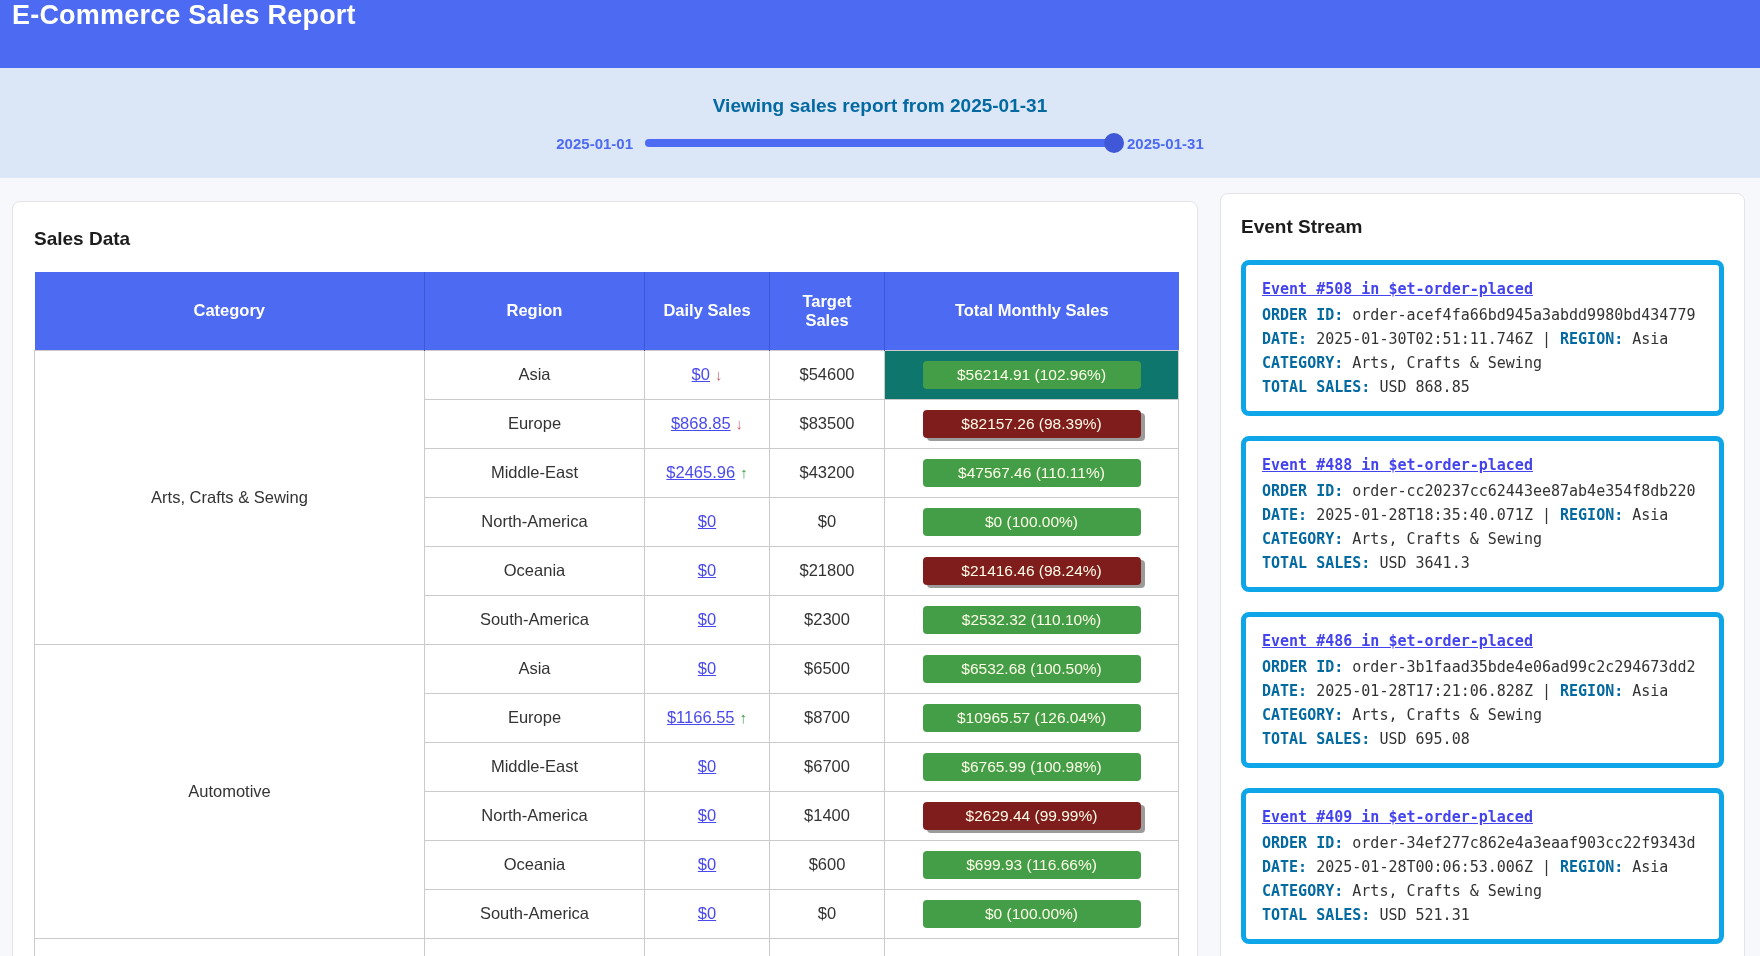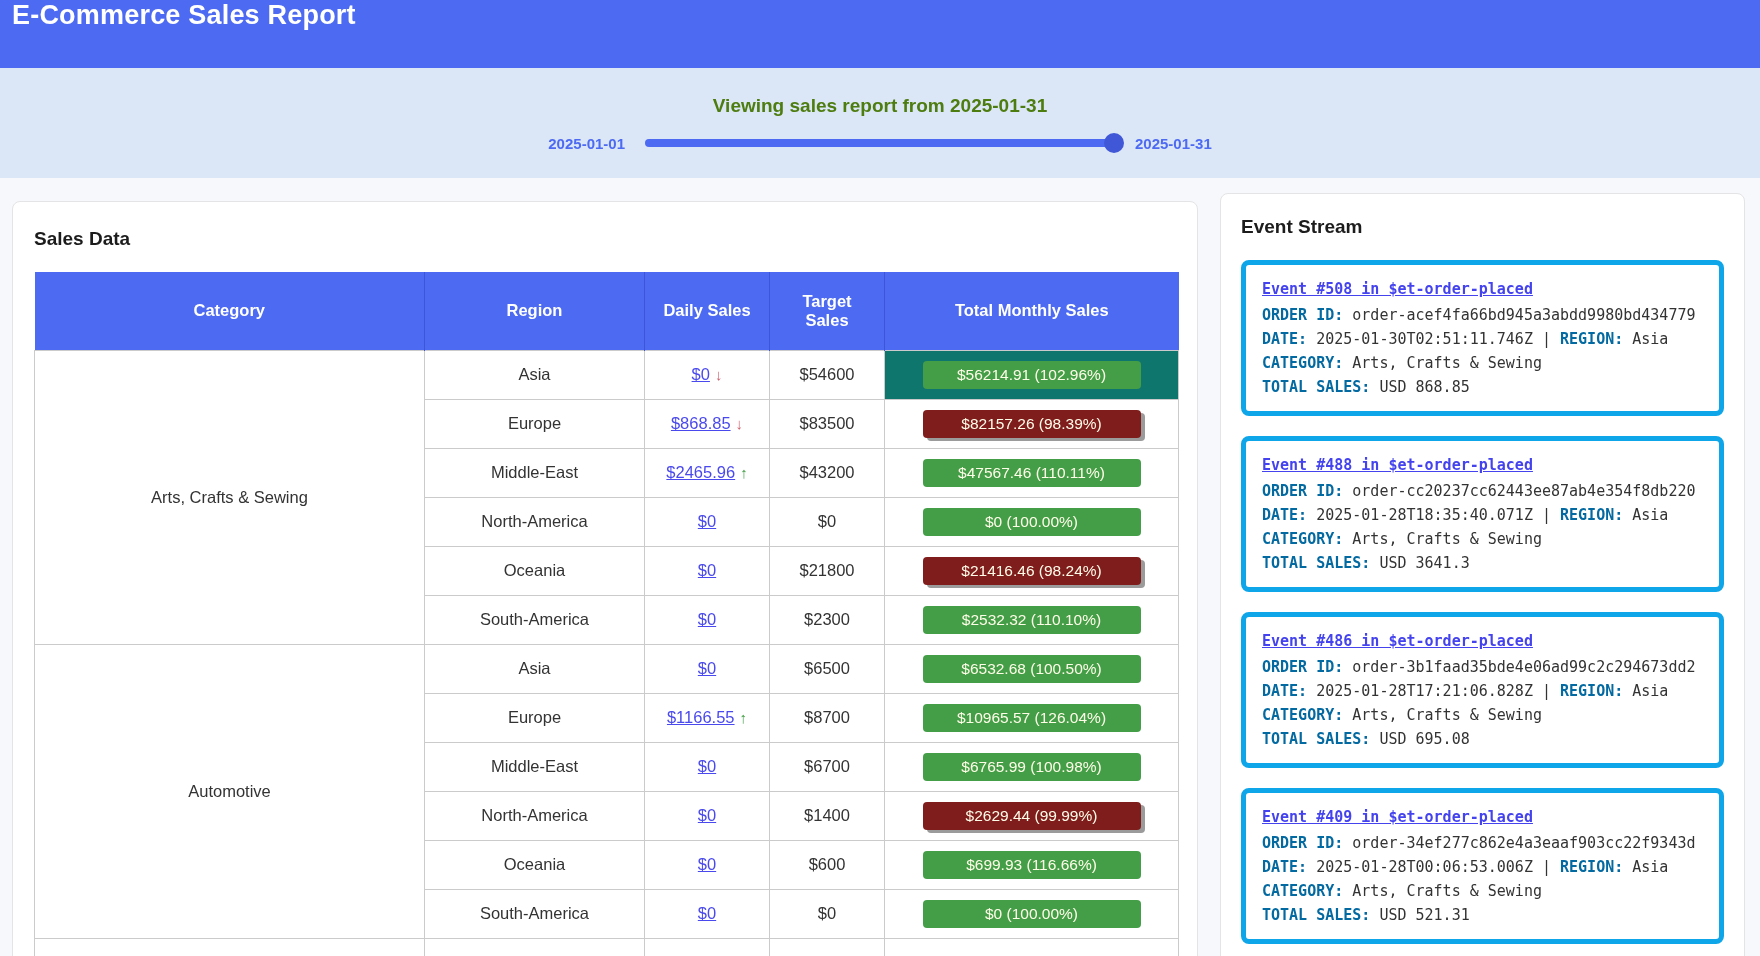--- a/index.html
+++ b/index.html
@@ -33,26 +33,26 @@
     background: #dbe6f7;
     display: flex;
     flex-direction: column;
     align-items: center;
     justify-content: center;
     gap: 18px;
   }
   .sub-header .filter-title {
     font-size: 19px;
     font-weight: bold;
-    color: #4d7c0f;
+    color: #0369a1;
   }
   .slider-row {
     display: flex;
     align-items: center;
-    gap: 20px;
+    gap: 12px;
   }
   .slider-label {
     color: #4d6af2;
     font-weight: bold;
     font-size: 15px;
   }
   .slider {
     position: relative;
     width: 470px;
     height: 8px;

